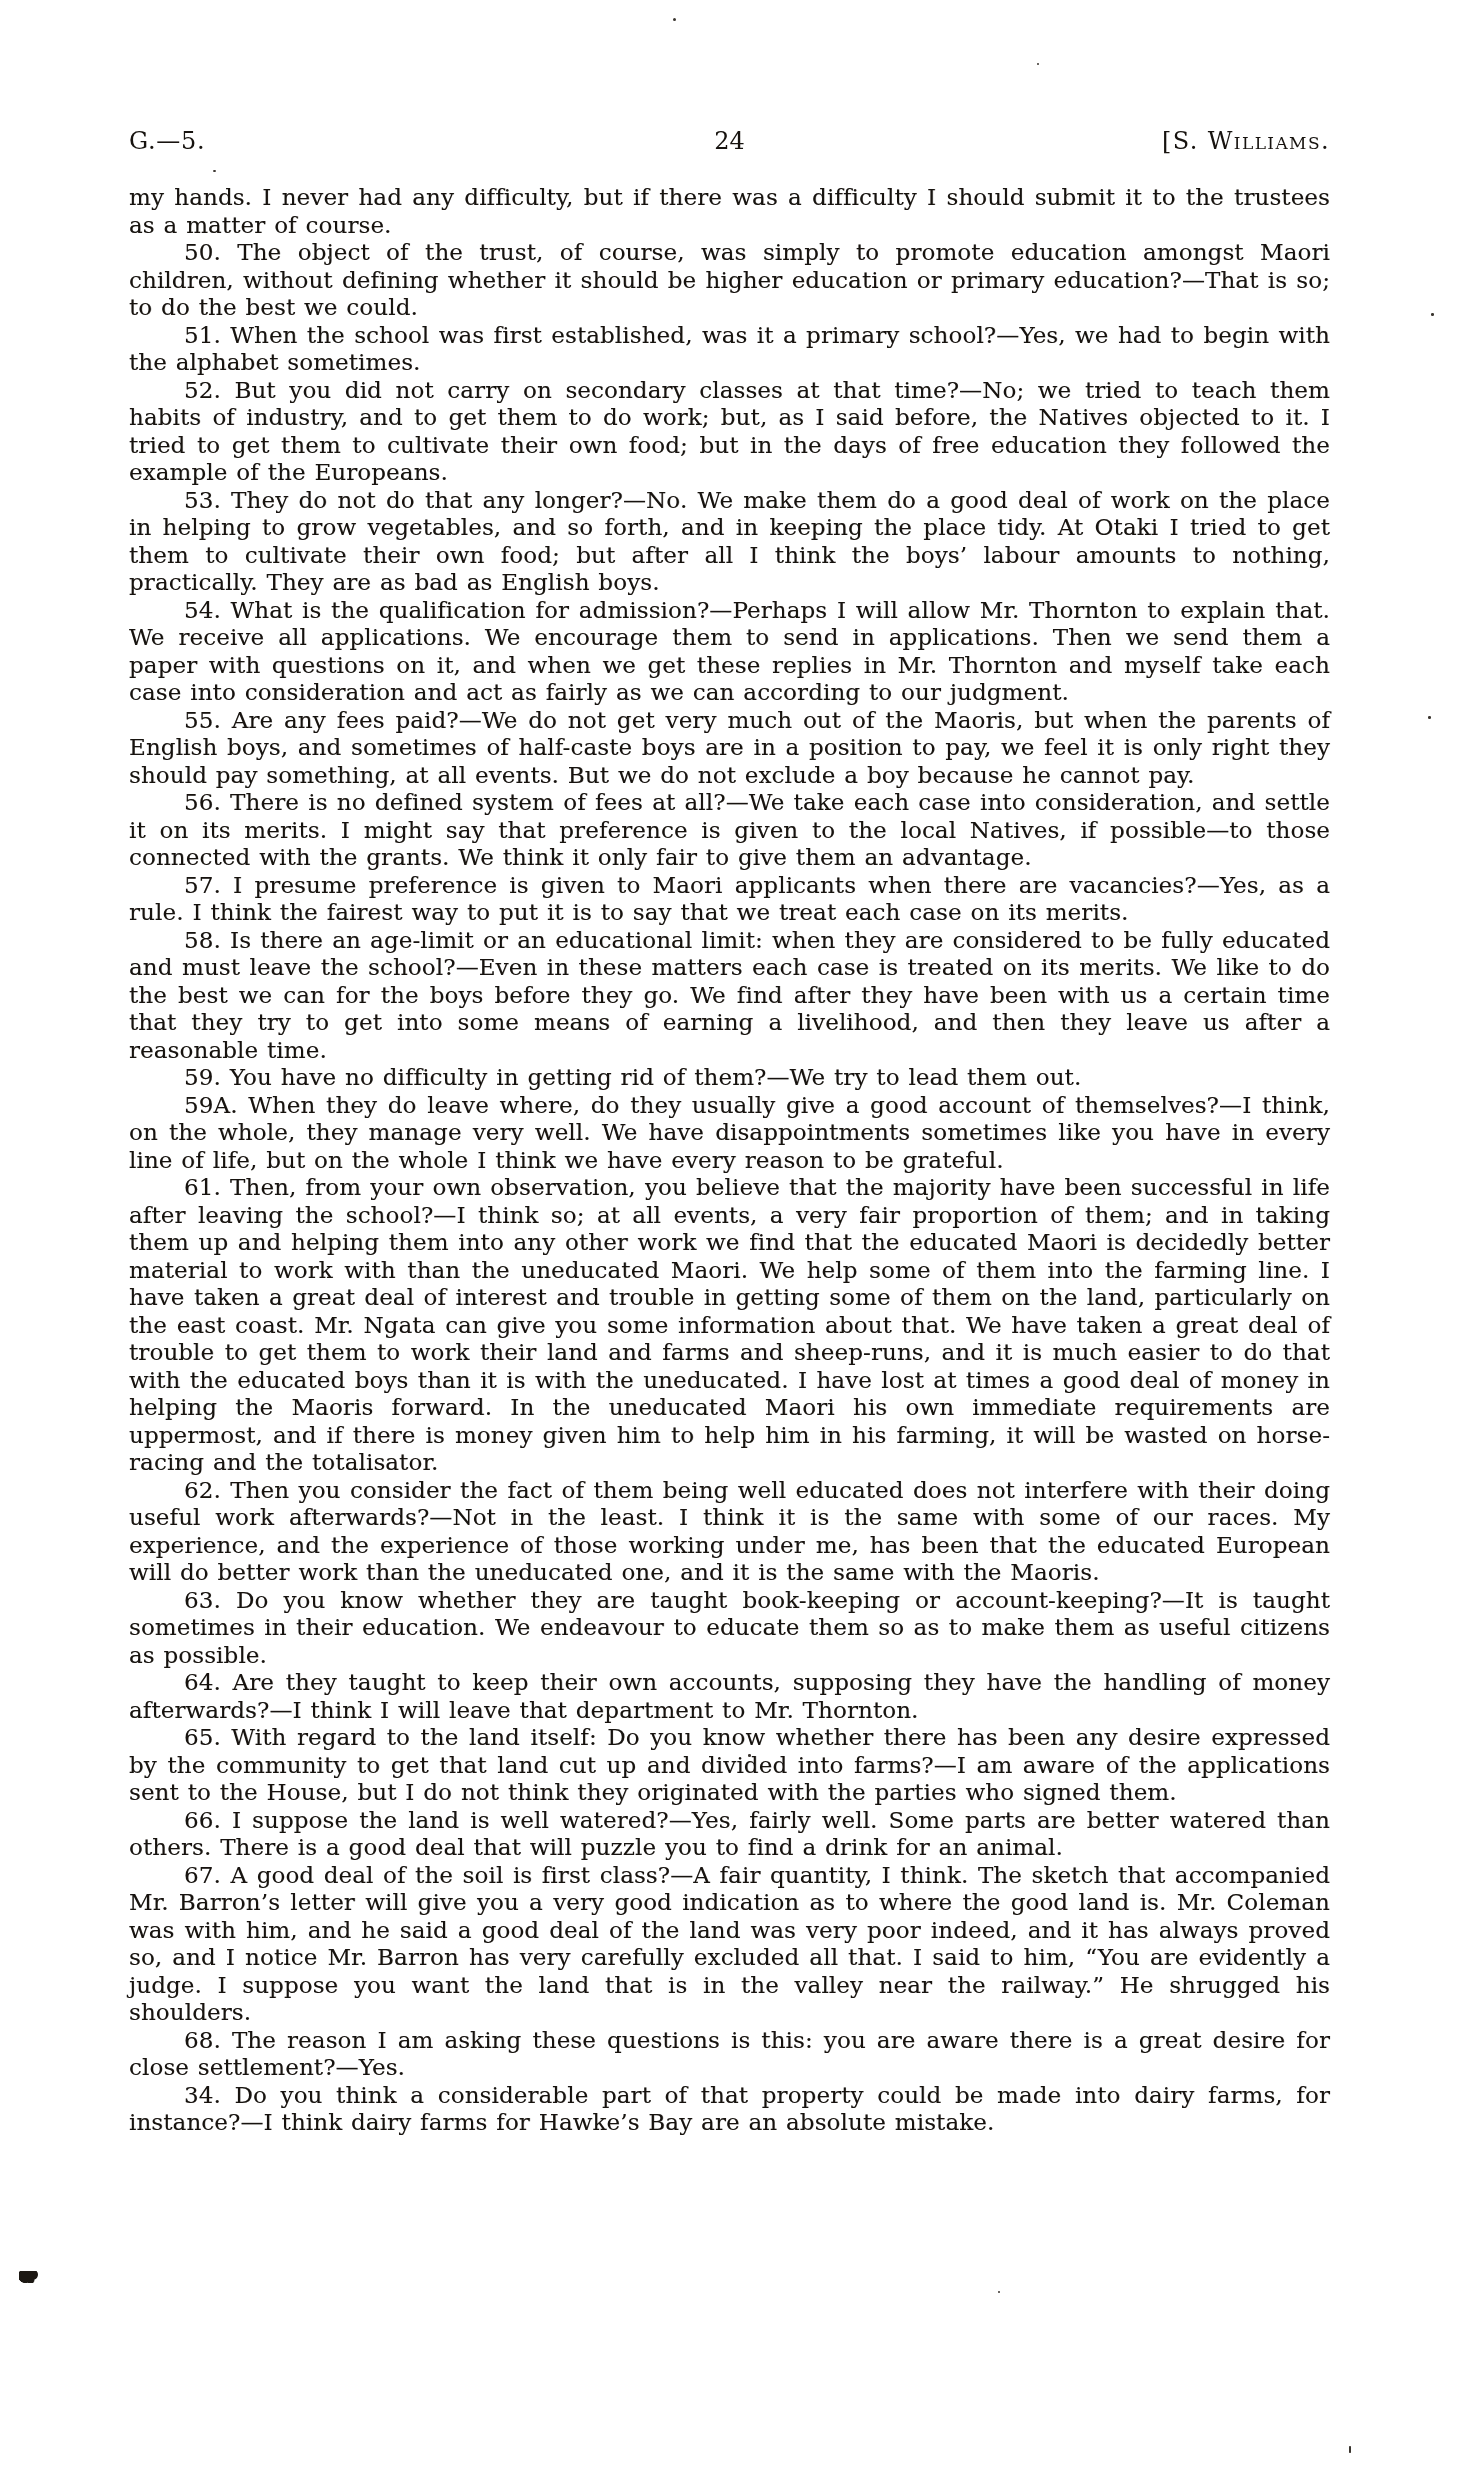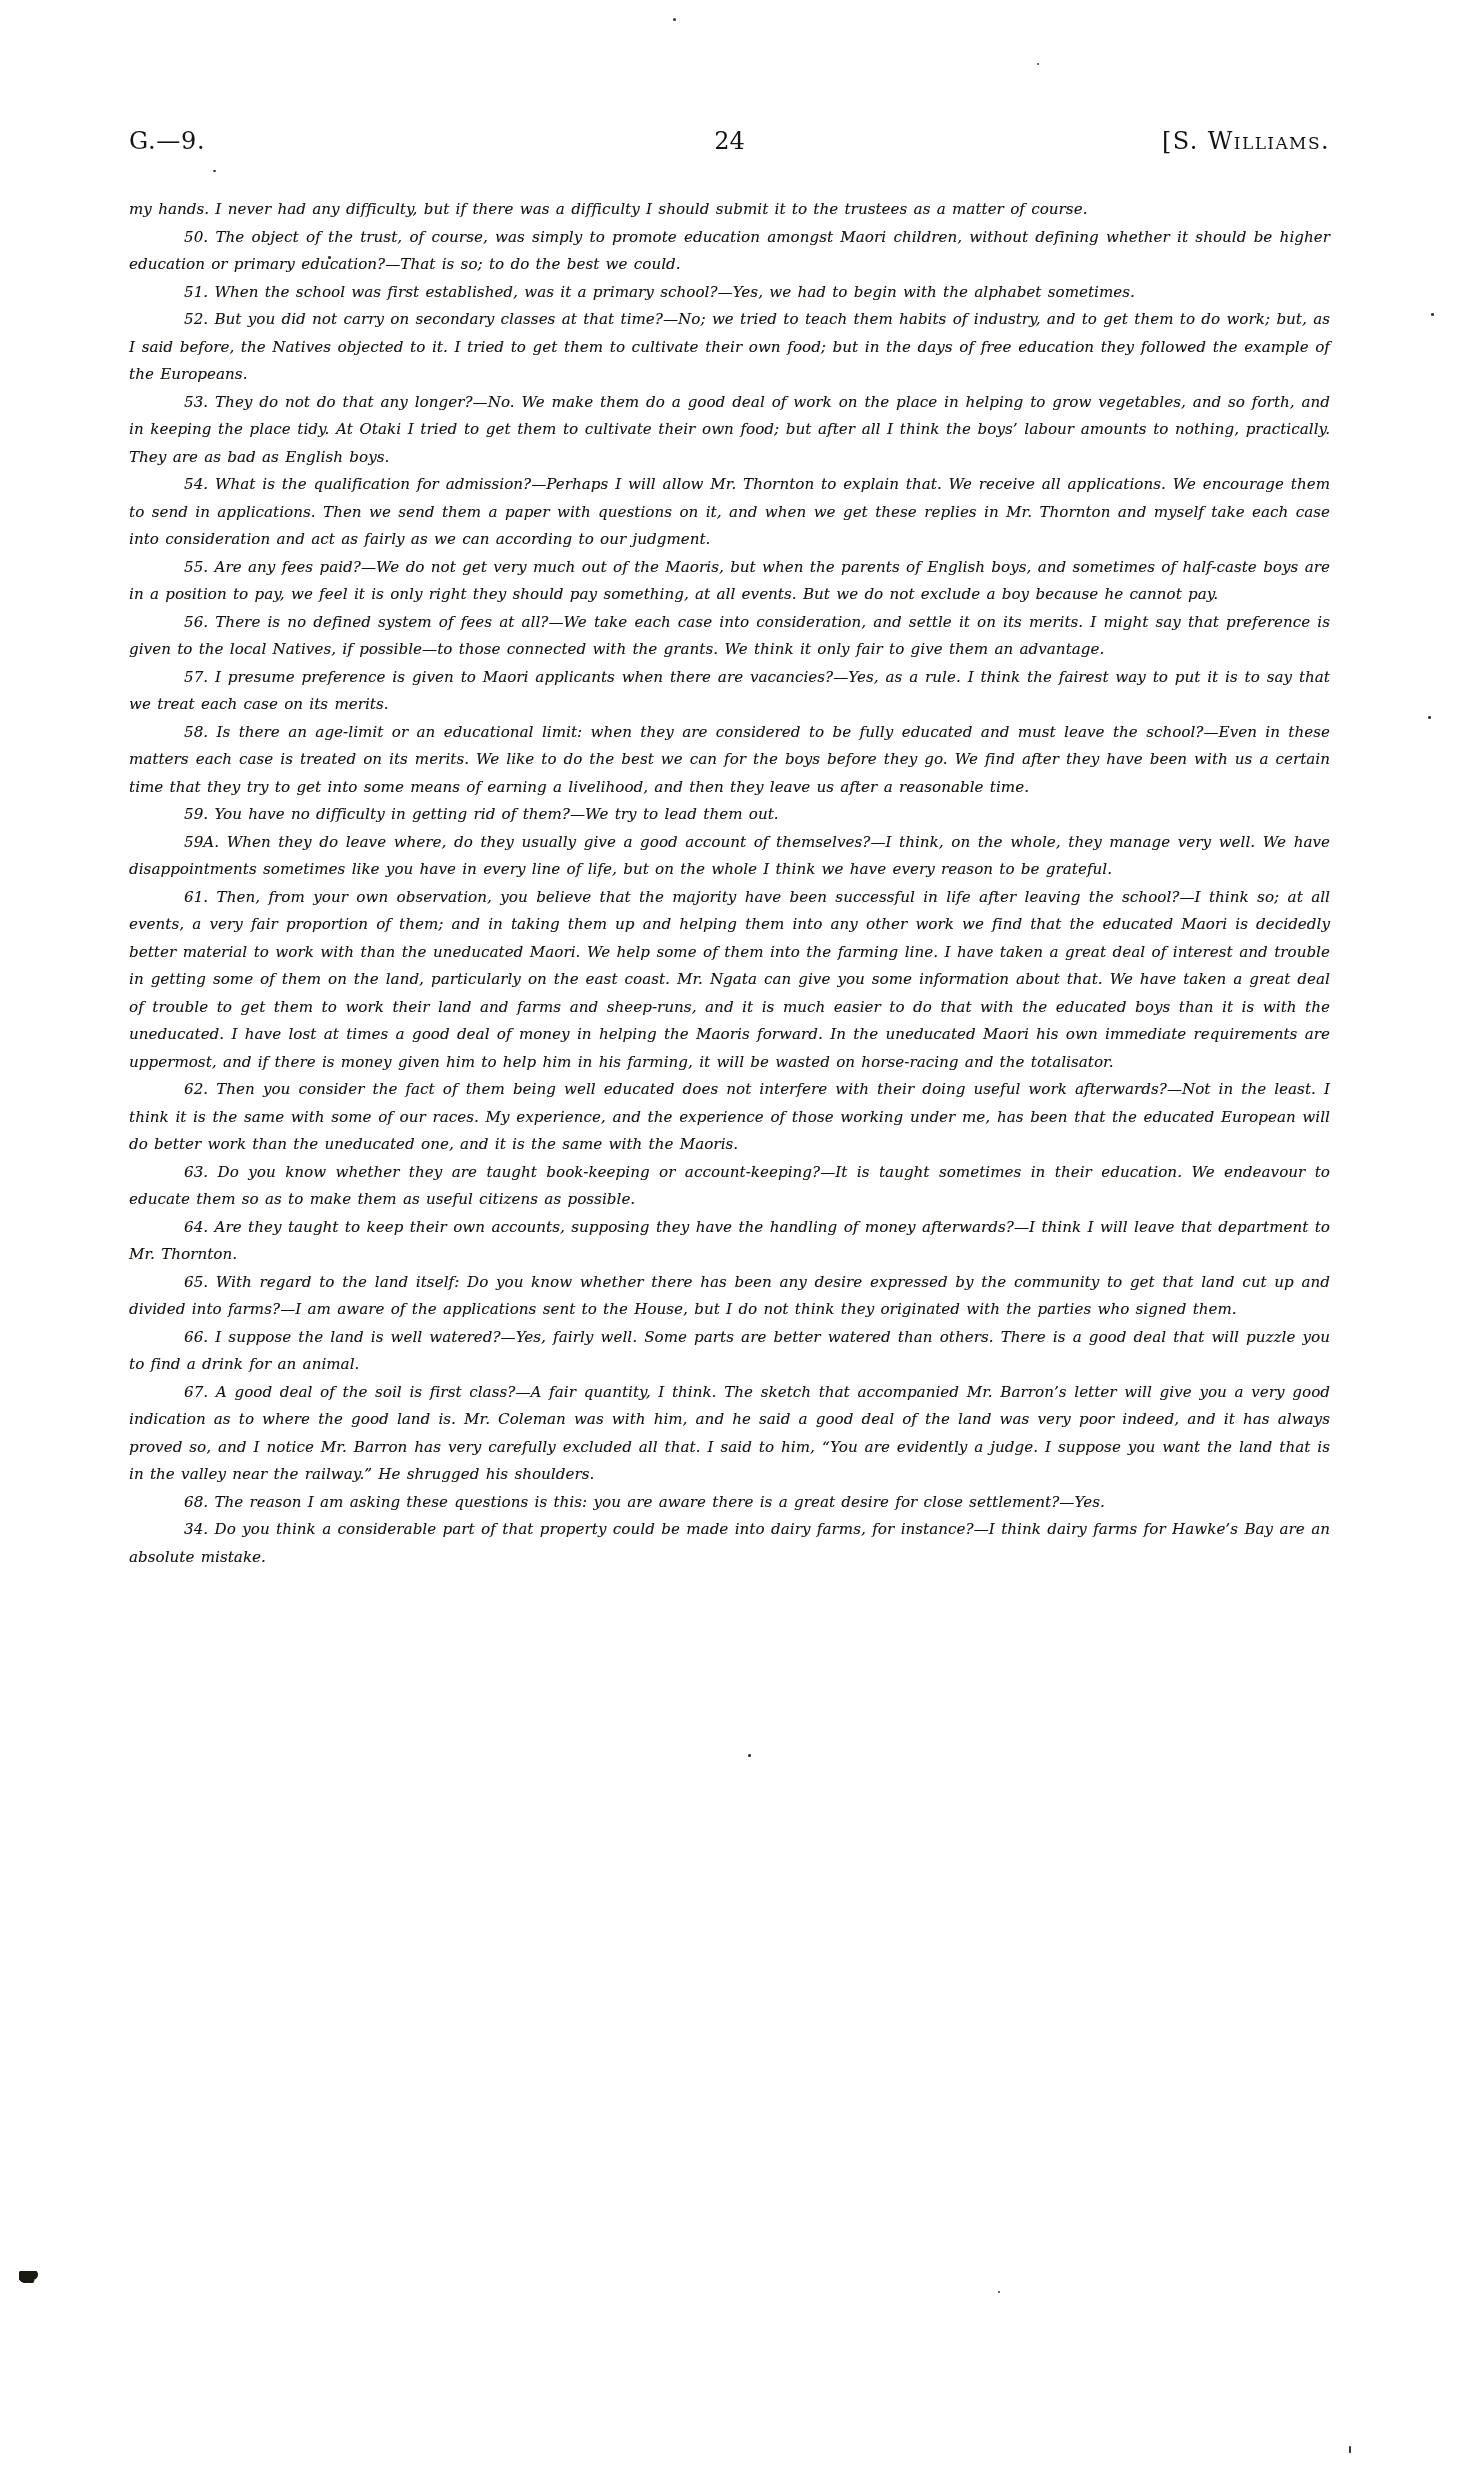--- a/index.html
+++ b/index.html
@@ -28,29 +28,28 @@
   .witness   {
     position: absolute; right: 0; top: 0;
     font-variant: small-caps;
     letter-spacing: 1.4px;
     margin-left: 23px;
   }
 
   .body-text {
     position: absolute;
     left: 129px;
-    top: 196px;
+    top: 184px;
     width: 1201px;
-    font-size: 15px;
+    font-size: 23px;
     line-height: 27.5px;
     text-align: justify;
     letter-spacing: 0.1px;
     word-spacing: 1.4px;
     text-shadow: 0.3px 0.3px 0 rgba(23, 19, 15, 0.35);
-    font-style: italic;
   }
   .body-text p { margin: 0; }
   .body-text p.indent { text-indent: 55px; }
 
   .speck {
     position: absolute;
     background: #3a352f;
     border-radius: 50%;
   }
   .smudge {
@@ -64,21 +63,21 @@
       radial-gradient(circle at 65% 30%, #1c1813 0 30%, transparent 36%),
       radial-gradient(circle at 55% 75%, #1c1813 0 22%, transparent 30%);
   }
 </style>
 </head>
 <body>
 
 <div class="page">
 
   <div class="page-header">
-    <span class="doc-ref">G.—9.</span>
+    <span class="doc-ref">G.—5.</span>
     <span class="page-num">24</span>
     <span class="witness">[S. Williams.</span>
   </div>
 
   <div class="body-text">
     <p>my hands.  I never had any difficulty, but if there was a difficulty I should submit it to the trustees as a matter of course.</p>
       <p class="indent">50. The object of the trust, of course, was simply to promote education amongst Maori children, without defining whether it should be higher education or primary education?—That is so; to do the best we could.</p>
       <p class="indent">51. When the school was first established, was it a primary school?—Yes, we had to begin with the alphabet sometimes.</p>
       <p class="indent">52. But you did not carry on secondary classes at that time?—No; we tried to teach them habits of industry, and to get them to do work; but, as I said before, the Natives objected to it.  I tried to get them to cultivate their own food; but in the days of free education they followed the example of the Europeans.</p>
       <p class="indent">53. They do not do that any longer?—No.  We make them do a good deal of work on the place in helping to grow vegetables, and so forth, and in keeping the place tidy.  At Otaki I tried to get them to cultivate their own food; but after all I think the boys’ labour amounts to nothing, practically.  They are as bad as English boys.</p>

